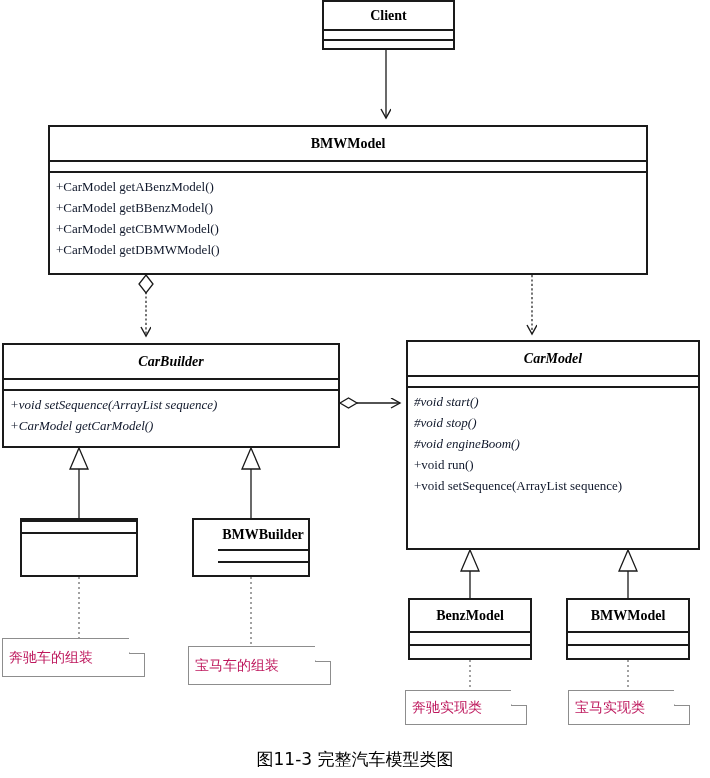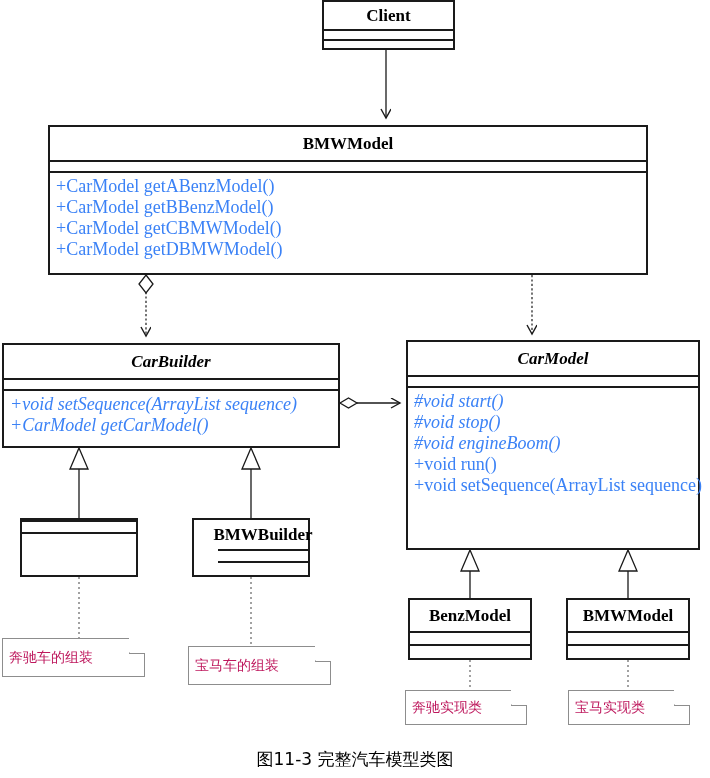--- a/index.html
+++ b/index.html
@@ -1,23 +1,23 @@
 <!DOCTYPE html>
 <html><head>
 <meta charset="utf-8">
 <style>
   html,body{margin:0;padding:0;background:#ffffff;}
   #stage{position:relative;width:710px;height:778px;background:#ffffff;
          font-family:"Liberation Serif","DejaVu Serif",serif;overflow:hidden;}
   .cls{position:absolute;box-sizing:border-box;border:2px solid #1a1a1a;background:#ffffff;}
-  .cls .hdr{text-align:center;font-weight:bold;font-size:17px;color:#000;
+  .cls .hdr{text-align:center;font-weight:bold;font-size:14px;color:#000;
             display:flex;align-items:center;justify-content:center;}
   .cls .sep{border-top:2px solid #1a1a1a;}
   .cls .body{padding:3px 6px 4px 6px;}
-  .mrow{font-size:18px;color:#3b82f6;line-height:21px;white-space:nowrap;}
+  .mrow{font-size:13px;color:#0f172a;line-height:21px;white-space:nowrap;}
   .ital{font-style:italic;font-family:Liberation Serif, serif;}
   .note{position:absolute;box-sizing:border-box;border:1.5px solid #8d8d8d;background:#fff;
         font-family:"DejaVu Sans","Liberation Sans",sans-serif;font-size:14px;color:#be185d;
         display:flex;align-items:center;padding-left:6px;}
   .note .fold{position:absolute;top:-1px;right:-1px;width:15px;height:15px;
         background:#fff;border-left:1.5px solid #8d8d8d;border-bottom:1.5px solid #8d8d8d;
         transform:none;}
   .note .fold:after{content:"";position:absolute;top:-1px;left:-1px;width:0;height:0;
         border-left:16px solid #fff;border-bottom:16px solid transparent;}
   svg.edges{position:absolute;left:0;top:0;width:710px;height:778px;pointer-events:none;}

